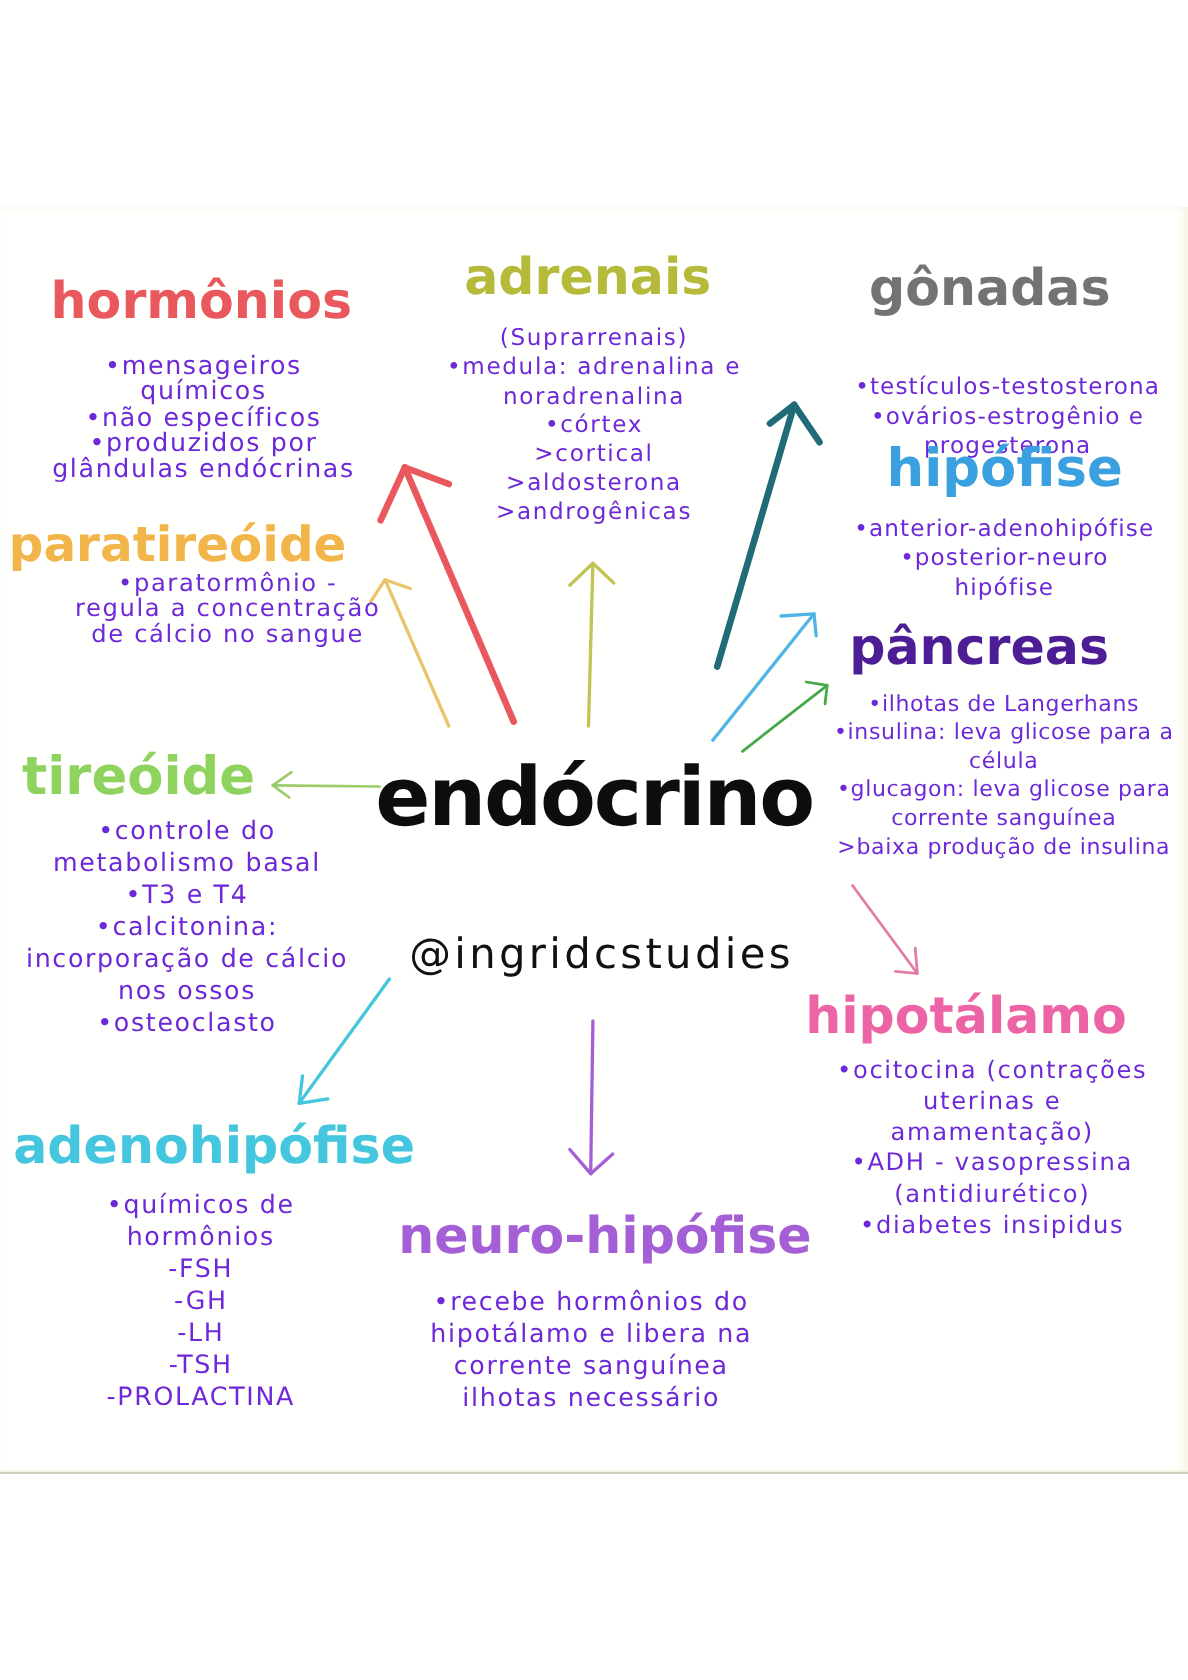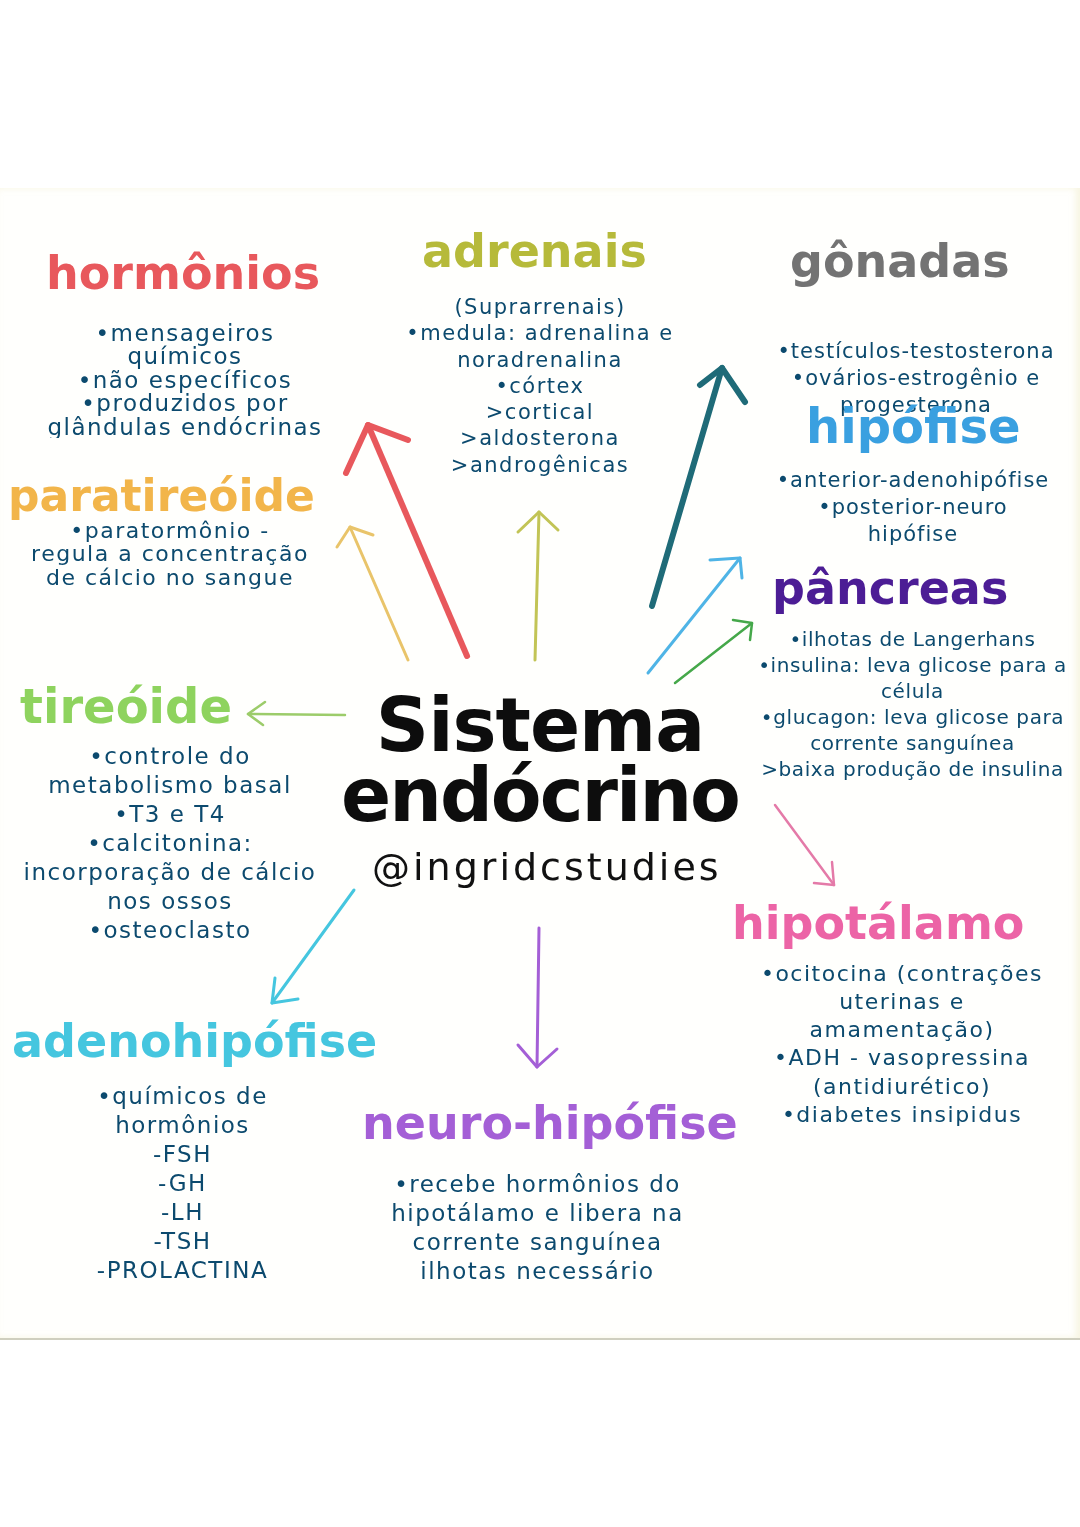--- a/index.html
+++ b/index.html
@@ -12,21 +12,21 @@
       position: absolute; left: 0; top: 188px; width: 1080px; height: 1150px;
       background: #fffffd;
       border-bottom: 2px solid #cfcfbf;
       box-shadow: inset -4px 0 6px rgba(240,236,200,0.5);
     }
     .title {
       position: absolute; font-family: "DejaVu Sans", sans-serif; font-weight: bold;
       letter-spacing: 0px; white-space: nowrap; line-height: 1;
     }
     .body {
-      position: absolute; font-family: "DejaVu Sans", sans-serif; color: #0c4a6e;
+      position: absolute; font-family: "DejaVu Sans", sans-serif; color: #6d28d9;
       text-align: center; white-space: pre; letter-spacing: 1.5px; line-height: 1.12;
     }
     svg.arrows { position: absolute; left: 0; top: 0; width: 1080px; height: 1527px; }
     .central {
       position: absolute; font-family: "DejaVu Sans", sans-serif; font-weight: bold;
       color: #0d0d0d; text-align: center; white-space: nowrap; line-height: 0.95;
     }
     .handle {
       position: absolute; font-family: "DejaVu Sans", sans-serif; color: #111;
       letter-spacing: 3px; white-space: nowrap;
@@ -86,21 +86,20 @@
     </g>
 
     <g stroke="#a45fd6" stroke-width="3">
       <path d="M539 928 L537 1067"></path>
       <path d="M518 1045 L537 1067 L557 1049"></path>
     </g>
   </g>
 </svg>
 
 <div class="central" style="left:320px; top:690px; width:440px;">
-  <div style="font-size:74px; letter-spacing:-1px;">Sistema</div>
   <div style="font-size:74px; letter-spacing:-2px;">endócrino</div>
 </div>
 <div class="handle" style="left:372px; top:845px; font-size:38px;">@ingridcstudies</div>
 
 <div class="title" style="left:46px; top:250px; font-size:46px; color:#e8585c;">hormônios</div>
 <div class="body" style="left:0px; top:322px; width:370px; font-size:23px; line-height:1.02; height:116px; overflow:hidden;">•mensageiros
 químicos
 •não específicos
 •produzidos por
 glândulas endócrinas</div>
@@ -126,21 +125,21 @@
 
 <div class="title" style="left:772px; top:565px; font-size:46px; color:#4c1d95;">pâncreas</div>
 <div class="body" style="left:740px; top:626px; width:345px; font-size:20px; line-height:1.3; letter-spacing:0.6px; overflow:hidden;">•ilhotas de Langerhans
 •insulina: leva glicose para a
 célula
 •glucagon: leva glicose para
 corrente sanguínea
 &gt;baixa produção de insulina</div>
 
 <div class="title" style="left:8px; top:474px; font-size:44px; color:#f2b54a;">paratireóide</div>
-<div class="body" style="left:0px; top:519px; width:340px; font-size:22px; line-height:1.06;">•paratormônio -
+<div class="body" style="left:0px; top:519px; width:340px; font-size:22px; line-height:1.06;padding-left:37px;">•paratormônio -
 regula a concentração
 de cálcio no sangue</div>
 
 <div class="title" style="left:20px; top:682px; font-size:48px; color:#8ed35e;">tireóide</div>
 <div class="body" style="left:0px; top:742px; width:340px; font-size:23px; line-height:1.26;">•controle do
 metabolismo basal
 •T3 e T4
 •calcitonina:
 incorporação de cálcio
 nos ossos

